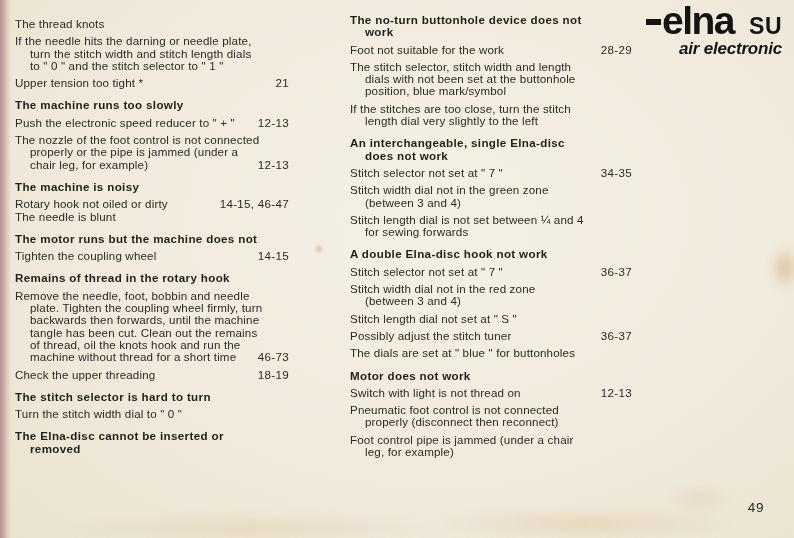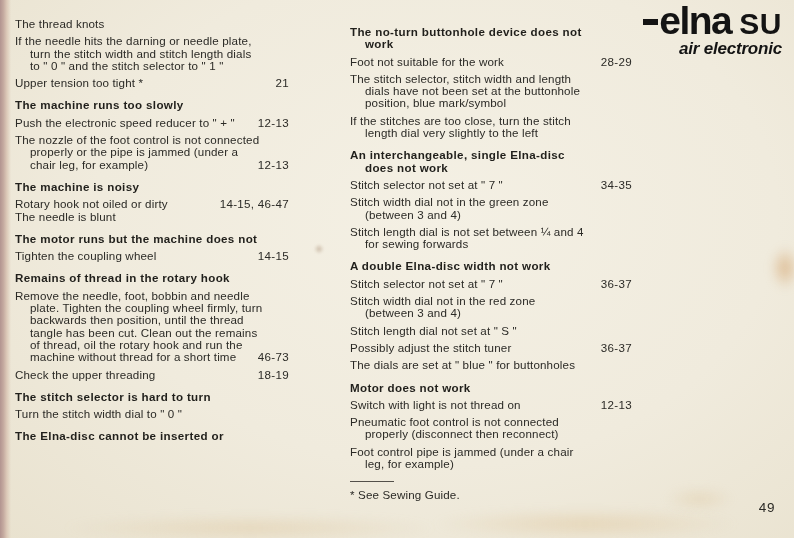--- a/index.html
+++ b/index.html
@@ -22,41 +22,41 @@
   .stain { position:absolute; border-radius:50%; filter:blur(4px); pointer-events:none; }
   .stain1 { left:60px;  bottom:-4px; width:380px; height:28px; background:radial-gradient(ellipse, rgba(216,186,136,.32), rgba(216,186,136,0) 70%); }
   .stain2 { left:430px; bottom:-2px; width:310px; height:32px; background:radial-gradient(ellipse, rgba(219,188,138,.38), rgba(219,188,138,0) 70%); }
   .stain3 { right:-6px; top:246px;  width:30px;  height:44px; background:radial-gradient(ellipse, rgba(205,148,84,.5), rgba(205,148,84,0) 70%); }
   .stain4 { right:60px; bottom:26px; width:70px; height:26px; background:radial-gradient(ellipse, rgba(216,186,136,.28), rgba(216,186,136,0) 70%); }
   .stain5 { left:314px; top:244px; width:10px; height:10px; background:radial-gradient(ellipse, rgba(150,118,88,.4), rgba(150,118,88,0) 70%); filter:blur(1px); }
 
   
   .col { position:absolute; font-size:11.6px; letter-spacing:.15px; }
   .col-left  { left:15px;  top:18px; width:274px; }
-  .col-right { left:350px; top:16px; width:282px; }
+  .col-right { left:350px; top:4px; width:282px; }
   .entry { display:flex; align-items:flex-end; margin-top:5px; }
   .entry:first-child { margin-top:0; }
   .entry.heading { font-weight:bold; margin-top:10px; letter-spacing:.35px; color:#201f1b; }
   .entry.tight { margin-top:0; }
   .entry.footnote { margin-top:11px; display:block; }
   .entry-text { flex:1 1 auto; min-width:0; }
   .line { line-height:12.3px; white-space:pre; }
   .line.cont { padding-left:15px; }
   .ref { white-space:nowrap; margin-left:auto; padding-left:6px; line-height:12.3px; letter-spacing:.3px; }
   .fn-rule { width:44px; border-top:1.6px solid #53504a; margin-bottom:7px; }
 
   
   .logo { position:absolute; top:6px; right:12px; text-align:right; color:#141414; }
   .logo-line1 { font-weight:bold; line-height:30px; white-space:nowrap; }
   .brand-dash { display:inline-block; width:15px; height:6px; background:#141414; vertical-align:9px; margin-right:1px; }
   .brand-name { font-size:39px; letter-spacing:-1.5px; }
-  .brand-model { font-size:30px; letter-spacing:.5px; margin-left:8px; }
+  .brand-model { font-size:23px; letter-spacing:.5px; margin-left:15px; }
   .brand-tagline { font-style:italic; font-weight:bold; font-size:17px; letter-spacing:-.2px; margin-top:-4px; line-height:18px; }
 
-  .page-number { position:absolute; right:19px; bottom:23px; font-size:13.5px; letter-spacing:.6px; color:#2b2a26; }
+  .page-number { position:absolute; right:30px; bottom:23px; font-size:13.5px; letter-spacing:.6px; color:#2b2a26; }
 </style>
 </head>
 <body>
 
 <div class="page">
   <div class="edge-strip"></div>
   <div class="stain stain1"></div>
   <div class="stain stain2"></div>
   <div class="stain stain3"></div>
   <div class="stain stain4"></div>
@@ -136,23 +136,23 @@
       </div>
       <div class="entry heading">
         <div class="entry-text">
           <div class="line">Remains of thread in the rotary hook</div>
         </div>
       </div>
       <div class="entry item">
         <div class="entry-text">
           <div class="line">Remove the needle, foot, bobbin and needle</div>
           <div class="line cont">plate. Tighten the coupling wheel firmly, turn</div>
-          <div class="line cont">backwards then position, until the thread</div>
+          <div class="line cont">backwards then forwards, until the machine</div>
           <div class="line cont">tangle has been cut. Clean out the remains</div>
-          <div class="line cont">of thread, oil the rotary hook and run the</div>
+          <div class="line cont">of thread, oil the knots hook and run the</div>
           <div class="line cont">machine without thread for a short time</div>
         </div>
         <span class="ref">46-73</span>
       </div>
       <div class="entry item">
         <div class="entry-text">
           <div class="line">Check the upper threading</div>
         </div>
         <span class="ref">18-19</span>
       </div>
@@ -162,40 +162,41 @@
         </div>
       </div>
       <div class="entry item">
         <div class="entry-text">
           <div class="line">Turn the stitch width dial to " 0 "</div>
         </div>
       </div>
       <div class="entry heading">
         <div class="entry-text">
           <div class="line">The Elna-disc cannot be inserted or</div>
+          <div class="line cont">removed</div>
         </div>
       </div>
     </div>
   <div class="col col-right" id="col-right">
       <div class="entry heading">
         <div class="entry-text">
           <div class="line">The no-turn buttonhole device does not</div>
           <div class="line cont">work</div>
         </div>
       </div>
       <div class="entry item">
         <div class="entry-text">
           <div class="line">Foot not suitable for the work</div>
         </div>
         <span class="ref">28-29</span>
       </div>
       <div class="entry item">
         <div class="entry-text">
           <div class="line">The stitch selector, stitch width and length</div>
-          <div class="line cont">dials have not been set at the buttonhole</div>
+          <div class="line cont">dials with not been set at the buttonhole</div>
           <div class="line cont">position, blue mark/symbol</div>
         </div>
       </div>
       <div class="entry item">
         <div class="entry-text">
           <div class="line">If the stitches are too close, turn the stitch</div>
           <div class="line cont">length dial very slightly to the left</div>
         </div>
       </div>
       <div class="entry heading">
@@ -217,21 +218,21 @@
         </div>
       </div>
       <div class="entry item">
         <div class="entry-text">
           <div class="line">Stitch length dial is not set between ¼ and 4</div>
           <div class="line cont">for sewing forwards</div>
         </div>
       </div>
       <div class="entry heading">
         <div class="entry-text">
-          <div class="line">A double Elna-disc width not work</div>
+          <div class="line">A double Elna-disc hook not work</div>
         </div>
       </div>
       <div class="entry item">
         <div class="entry-text">
           <div class="line">Stitch selector not set at " 7 "</div>
         </div>
         <span class="ref">36-37</span>
       </div>
       <div class="entry item">
         <div class="entry-text">
@@ -271,22 +272,16 @@
           <div class="line">Pneumatic foot control is not connected</div>
           <div class="line cont">properly (disconnect then reconnect)</div>
         </div>
       </div>
       <div class="entry item">
         <div class="entry-text">
           <div class="line">Foot control pipe is jammed (under a chair</div>
           <div class="line cont">leg, for example)</div>
         </div>
       </div>
-      <div class="entry footnote">
-        <div class="fn-rule"></div>
-        <div class="entry-text">
-          <div class="line">* See Sewing Guide.</div>
-        </div>
-      </div>
     </div>
 
   <div class="page-number">49</div>
 </div>
 
 </body></html>

